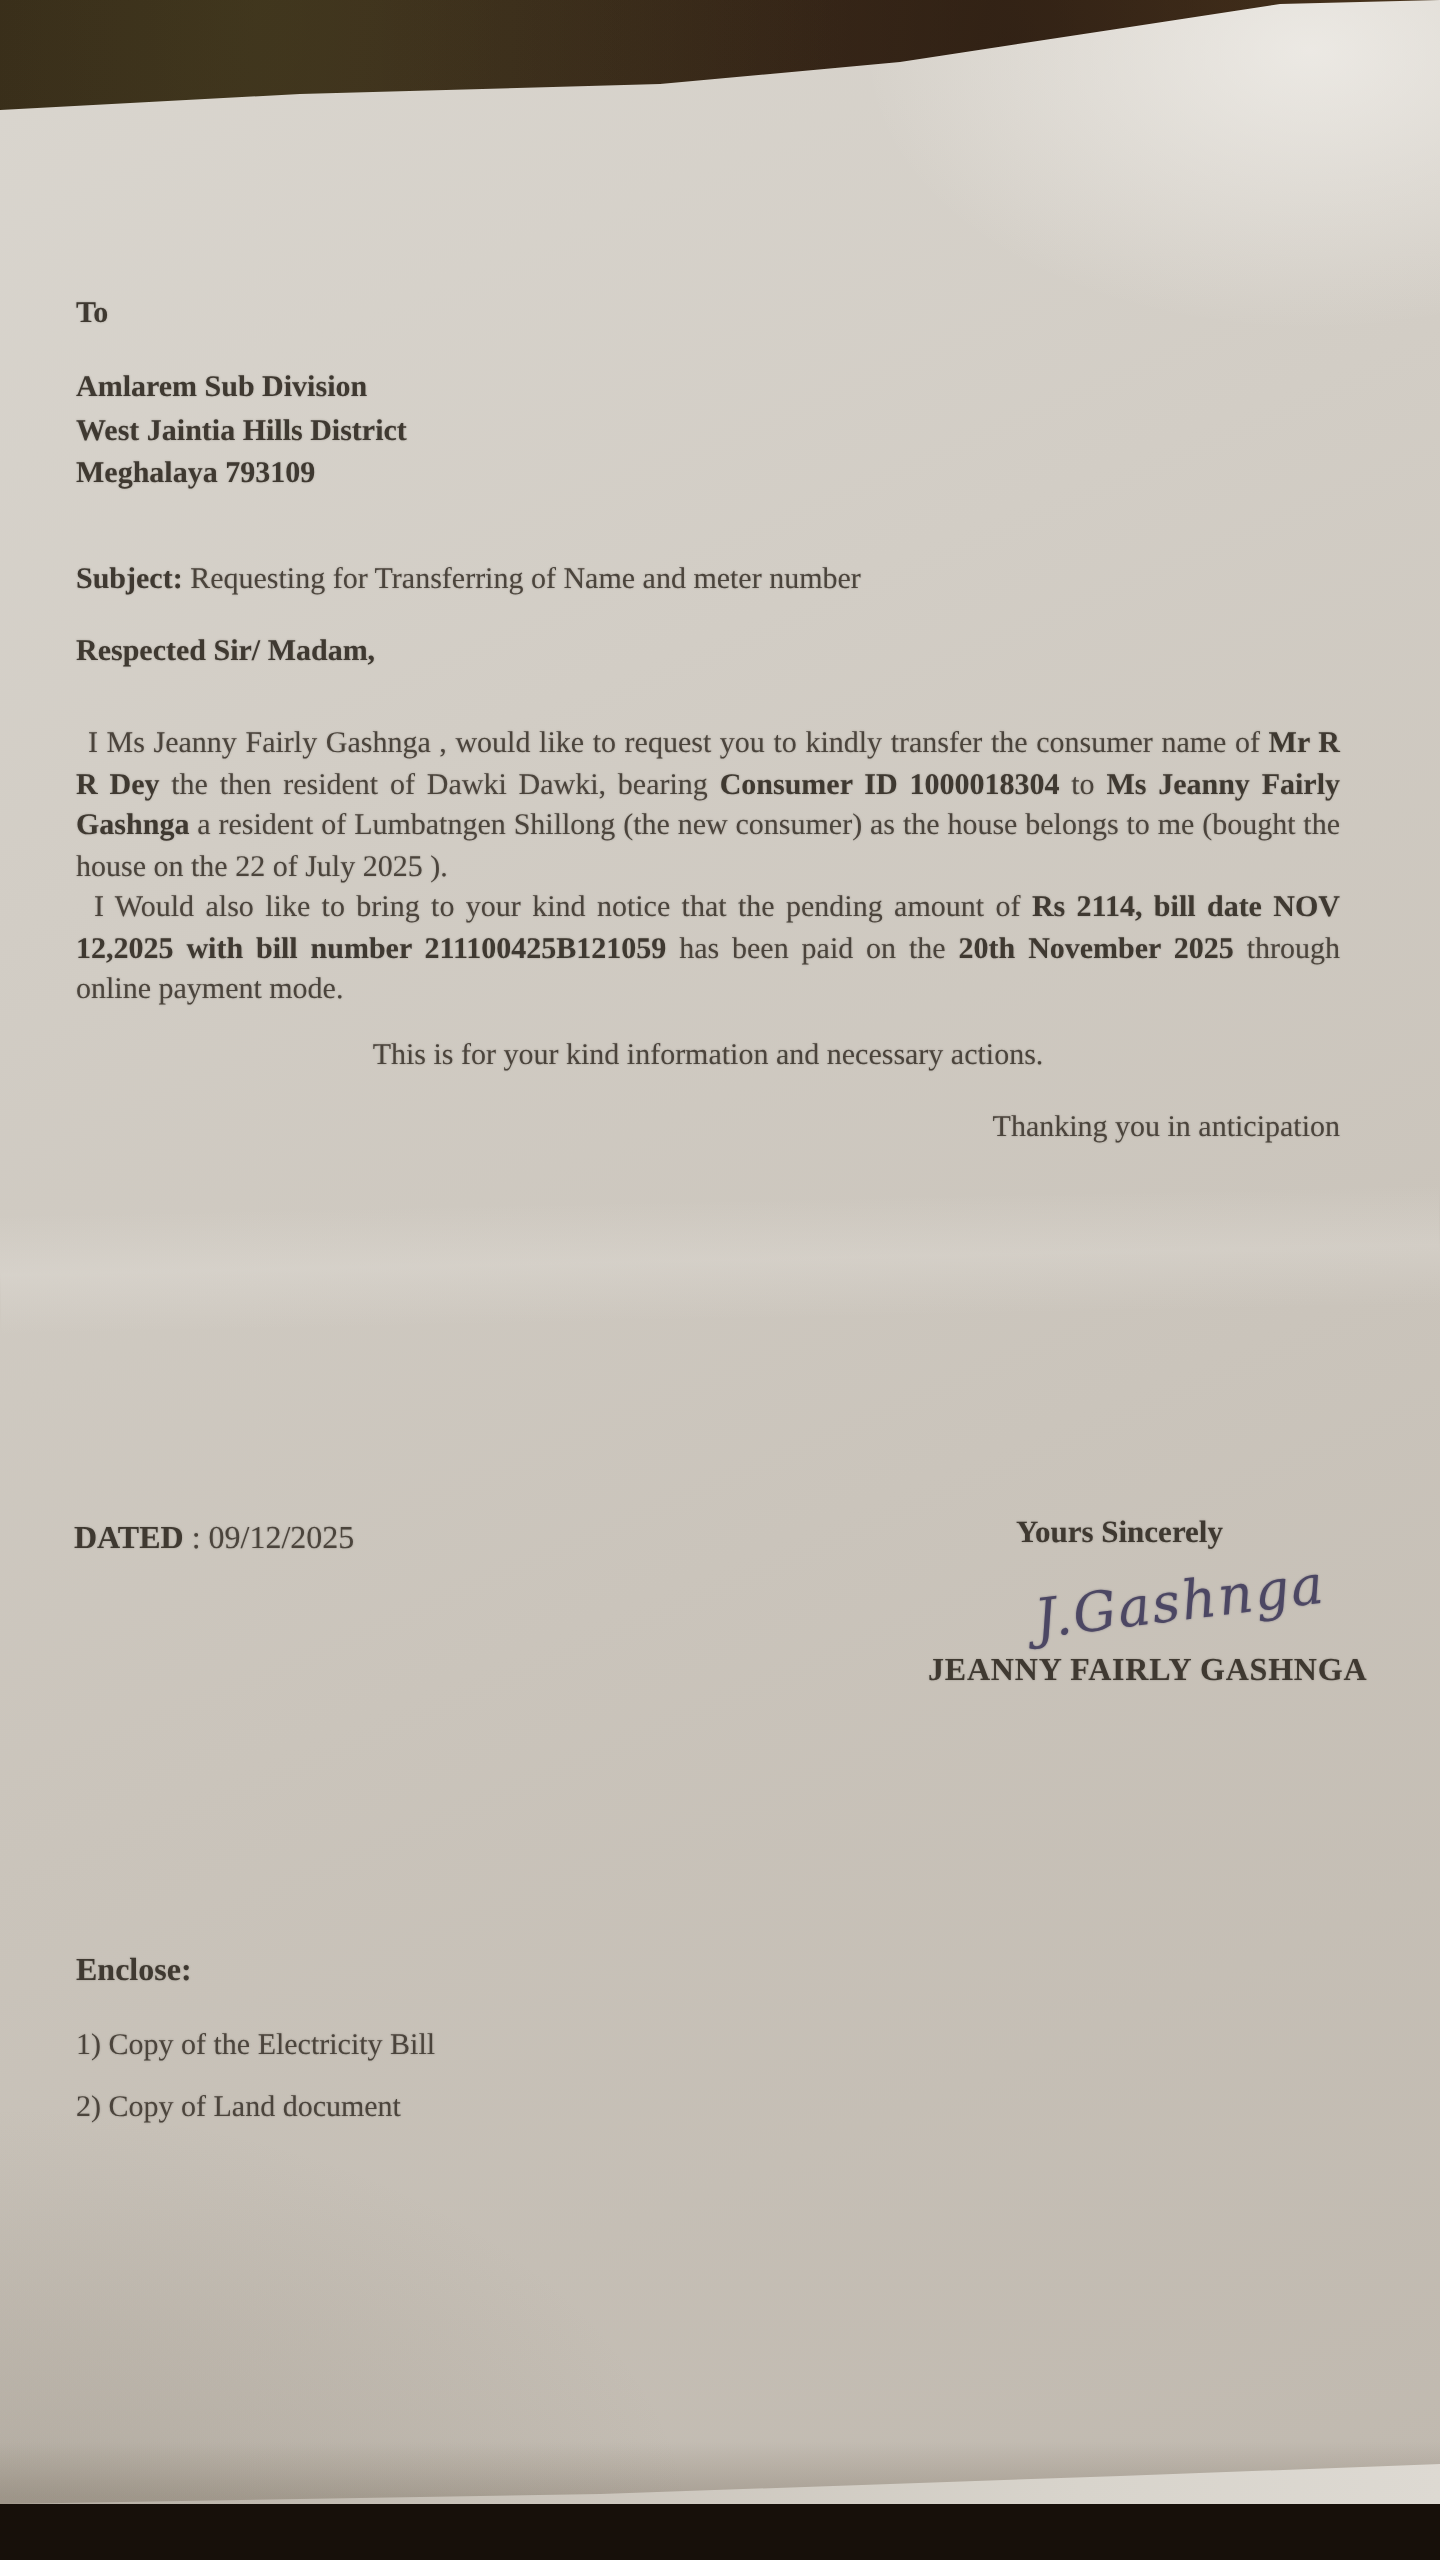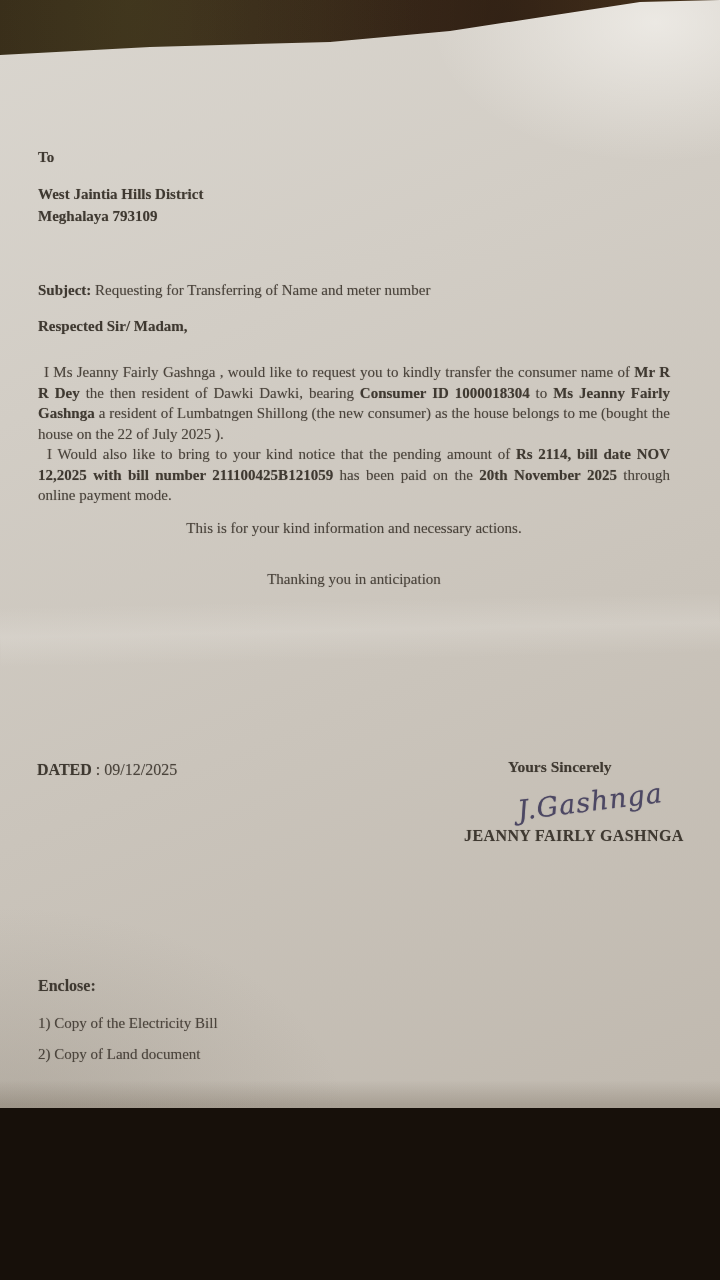--- a/index.html
+++ b/index.html
@@ -1,17 +1,17 @@
 <!DOCTYPE html>
 <html><head>
 <meta charset="utf-8">
 <style>
   html,body{margin:0;padding:0;background:#17100a;}
   .photo{
-    position:relative;width:720px;height:1108px;overflow:hidden;
+    position:relative;width:720px;height:1252px;overflow:hidden;
     font-family:"Liberation Serif","DejaVu Serif",serif;
   }
   
   .table-bg{
     position:absolute;inset:0;
     background:linear-gradient(97deg,#342718 0%,#3c2b1c 30%,#4c3520 62%,#57401f 100%);
   }
   .table-bg:before{
     content:"";position:absolute;inset:0;
     background:radial-gradient(ellipse at 18% 0%,rgba(90,95,40,.25),transparent 35%),
@@ -46,21 +46,21 @@
   .b,.bold{font-weight:bold;color:#3f3931;}
   .to-label{left:38px;top:149px;}
   .recipient{left:38px;top:184px;line-height:21.5px;}
   .subject{left:38px;top:282px;}
   .greeting{left:38px;top:318px;}
   .para{left:38px;top:349px;width:632px;text-align:justify;line-height:20.5px;}
   .para1{top:349px;text-indent:6px;margin-top:13px;}
   .para2{top:444px;text-indent:9px;}
   .center-line{left:38px;width:632px;text-align:center;}
   .closing1{top:520px;}
-  .closing2{top:571px;}
+  .closing2{top:556px;text-align:right;}
   .dated{left:37px;top:761px;font-size:16px;}
   .yours{left:508px;top:758px;font-size:15.5px;}
   .signature{
     left:517px;top:786px;font-size:27px;color:#4c4763;font-style:italic;
     letter-spacing:1px;transform:rotate(-7deg);
     font-family:"DejaVu Serif","Liberation Serif",serif;
     text-shadow:0 0 1px rgba(76,71,99,.6);
   }
   .sender-name{left:464px;top:827px;font-size:16px;letter-spacing:.4px;}
   .enclose{left:38px;top:977px;font-size:16px;}
@@ -78,20 +78,21 @@
     
     
   </div>
 
   <div class="main-sheet">
     <div class="letter">
 
       <div class="abs to-label bold">To</div>
 
       <div class="abs recipient bold">
+        <div>Amlarem Sub Division</div>
         <div>West Jaintia Hills District</div>
         <div>Meghalaya 793109</div>
       </div>
 
       <div class="abs subject">
         <span class="bold">Subject:</span><span> Requesting for Transferring of Name and meter number</span>
       </div>
 
       <div class="abs greeting bold">Respected Sir/ Madam,</div>
 

